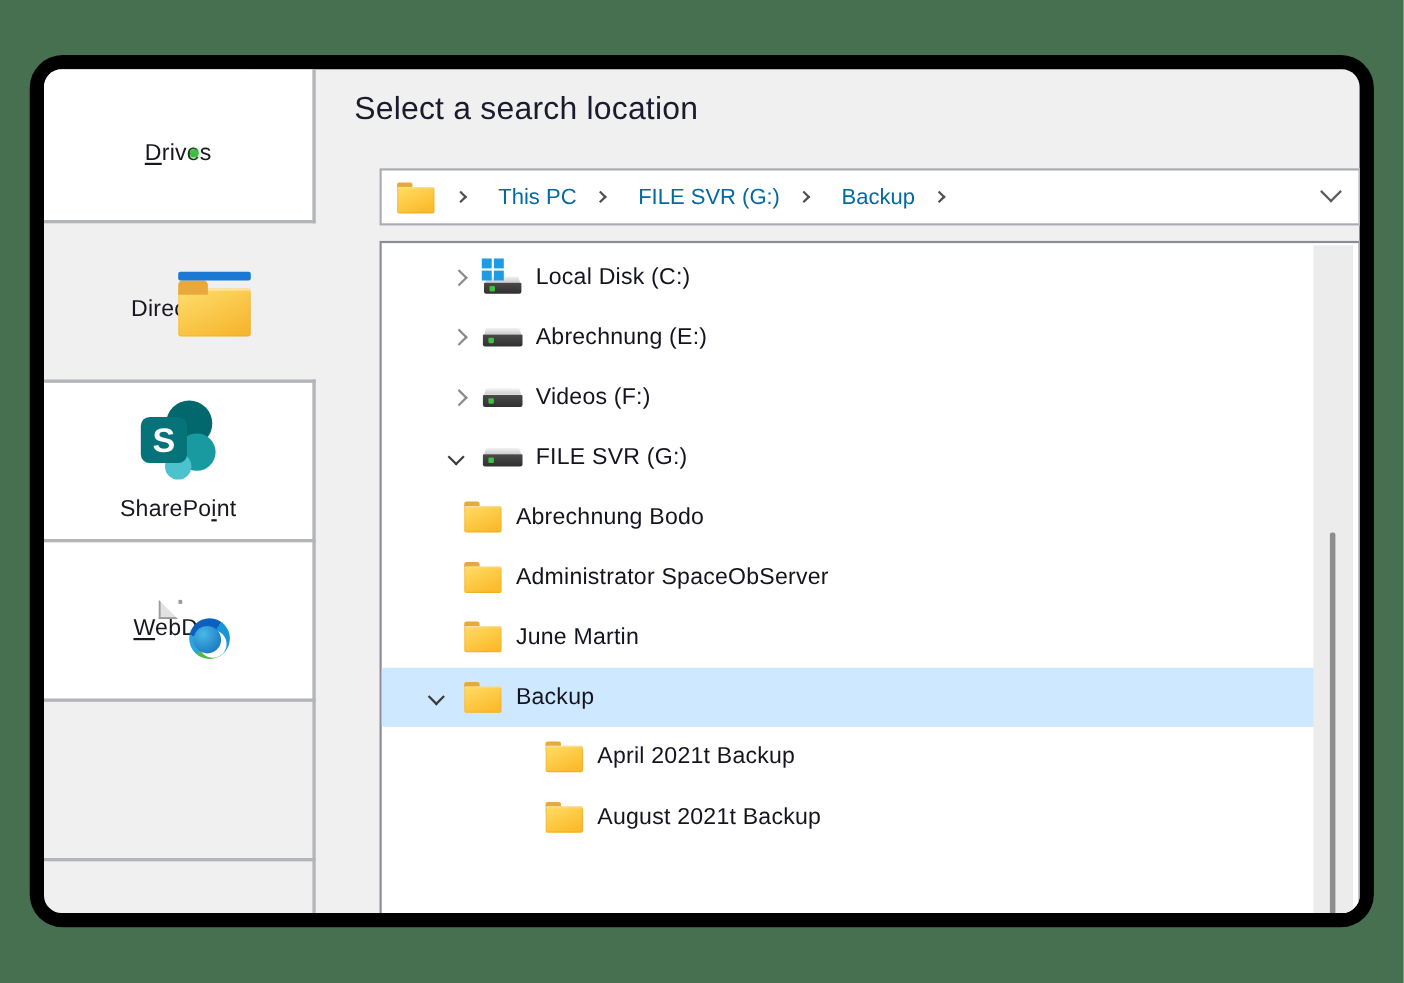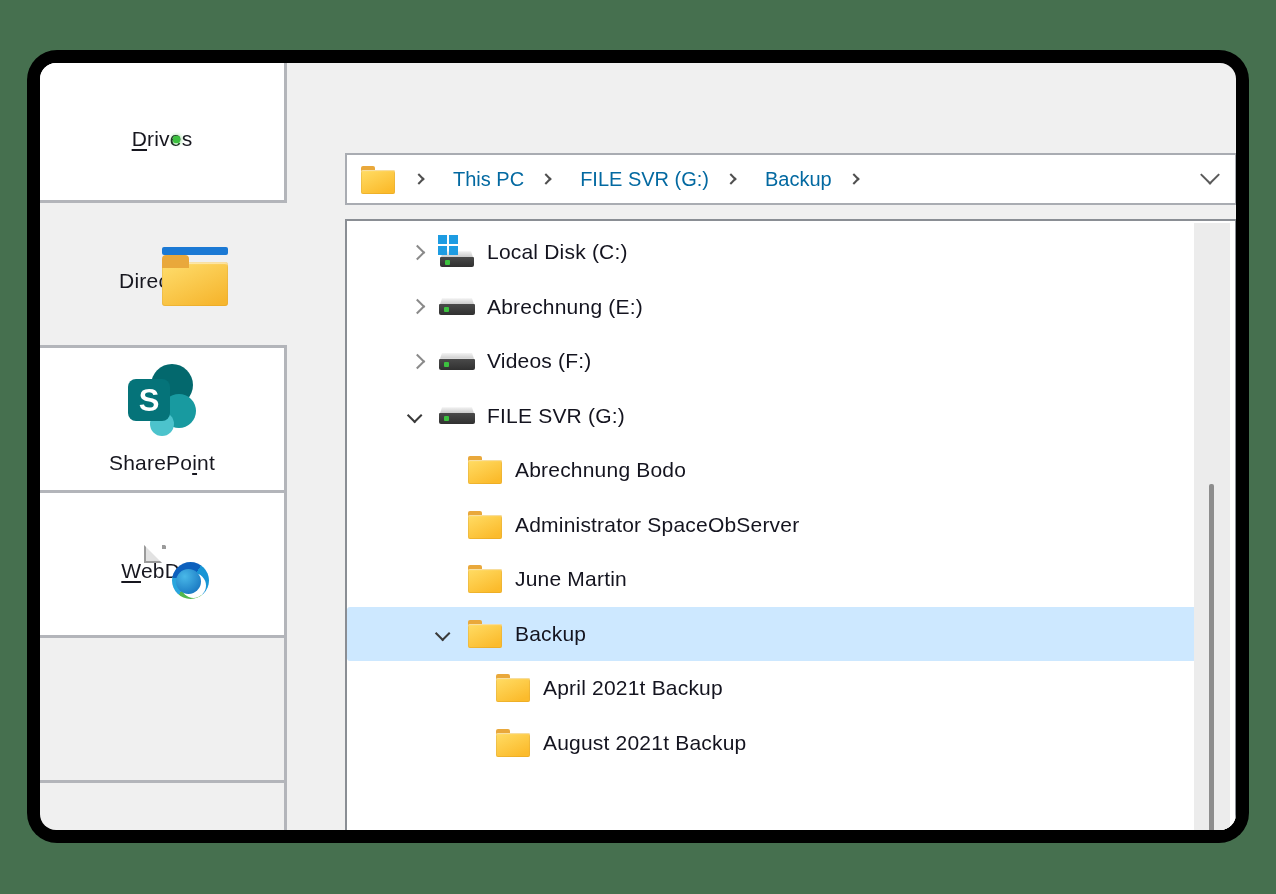--- a/index.html
+++ b/index.html
@@ -63,21 +63,21 @@
 
   
   .tree-panel {
     position:absolute; left:58px; top:156px; width:892px; height:622px;
     background:#fff; border:2px solid #8a8e94;
   }
   .tree-rows { position:absolute; left:0; top:4px; right:32px;text-align:right; }
   .tree-row { height:54.5px; display:flex; align-items:center; cursor:default; }
   .tree-row.selected { background:#cde8ff; border-radius:3px; }
   .tree-row.lvl1 { padding-left:52px; }
-  .tree-row.lvl2 { padding-left:80px; }
+  .tree-row.lvl2 { padding-left:34px; }
   .tree-row.lvl3 { padding-left:108px; }
   .chevbox { width:36px; display:flex; justify-content:center; align-items:center; flex:none; }
   .iconbox { width:44px; display:flex; justify-content:center; align-items:center; flex:none; }
   .tree-label { margin-left:8px; font-size:21px; color:#14141f; white-space:nowrap; letter-spacing:.2px; }
 
   
   .gutter { position:absolute; top:2px; right:5px; width:36px; height:640px; background:#ececec; }
   .thumb { position:absolute; left:15px; top:261px; width:5px; height:356px; background:#8d8d8d; border-radius:2px; }
 
   
@@ -174,20 +174,21 @@
       <div class="sdiv" style="top:137px"></div>
       <div class="sdiv" style="top:282px"></div>
       <div class="sdiv" style="top:427px"></div>
       <div class="sdiv" style="top:572px"></div>
       <div class="sdiv" style="top:717px"></div>
       <div class="vline" style="top:0;height:140px"></div>
       <div class="vline" style="top:282px;height:485px"></div>
     </div>
 
     <div class="main">
+      <div class="page-title">Select a search location</div>
 
       <div class="breadcrumb">
           <span class="icon-folder-sm"></span>
           <span class="bc-sep chev sm"></span>
           <span class="bc-seg">This PC</span>
           <span class="bc-sep chev sm"></span>
           <span class="bc-seg">FILE SVR (G:)</span>
           <span class="bc-sep chev sm"></span>
           <span class="bc-seg">Backup</span>
           <span class="bc-sep chev sm"></span>

